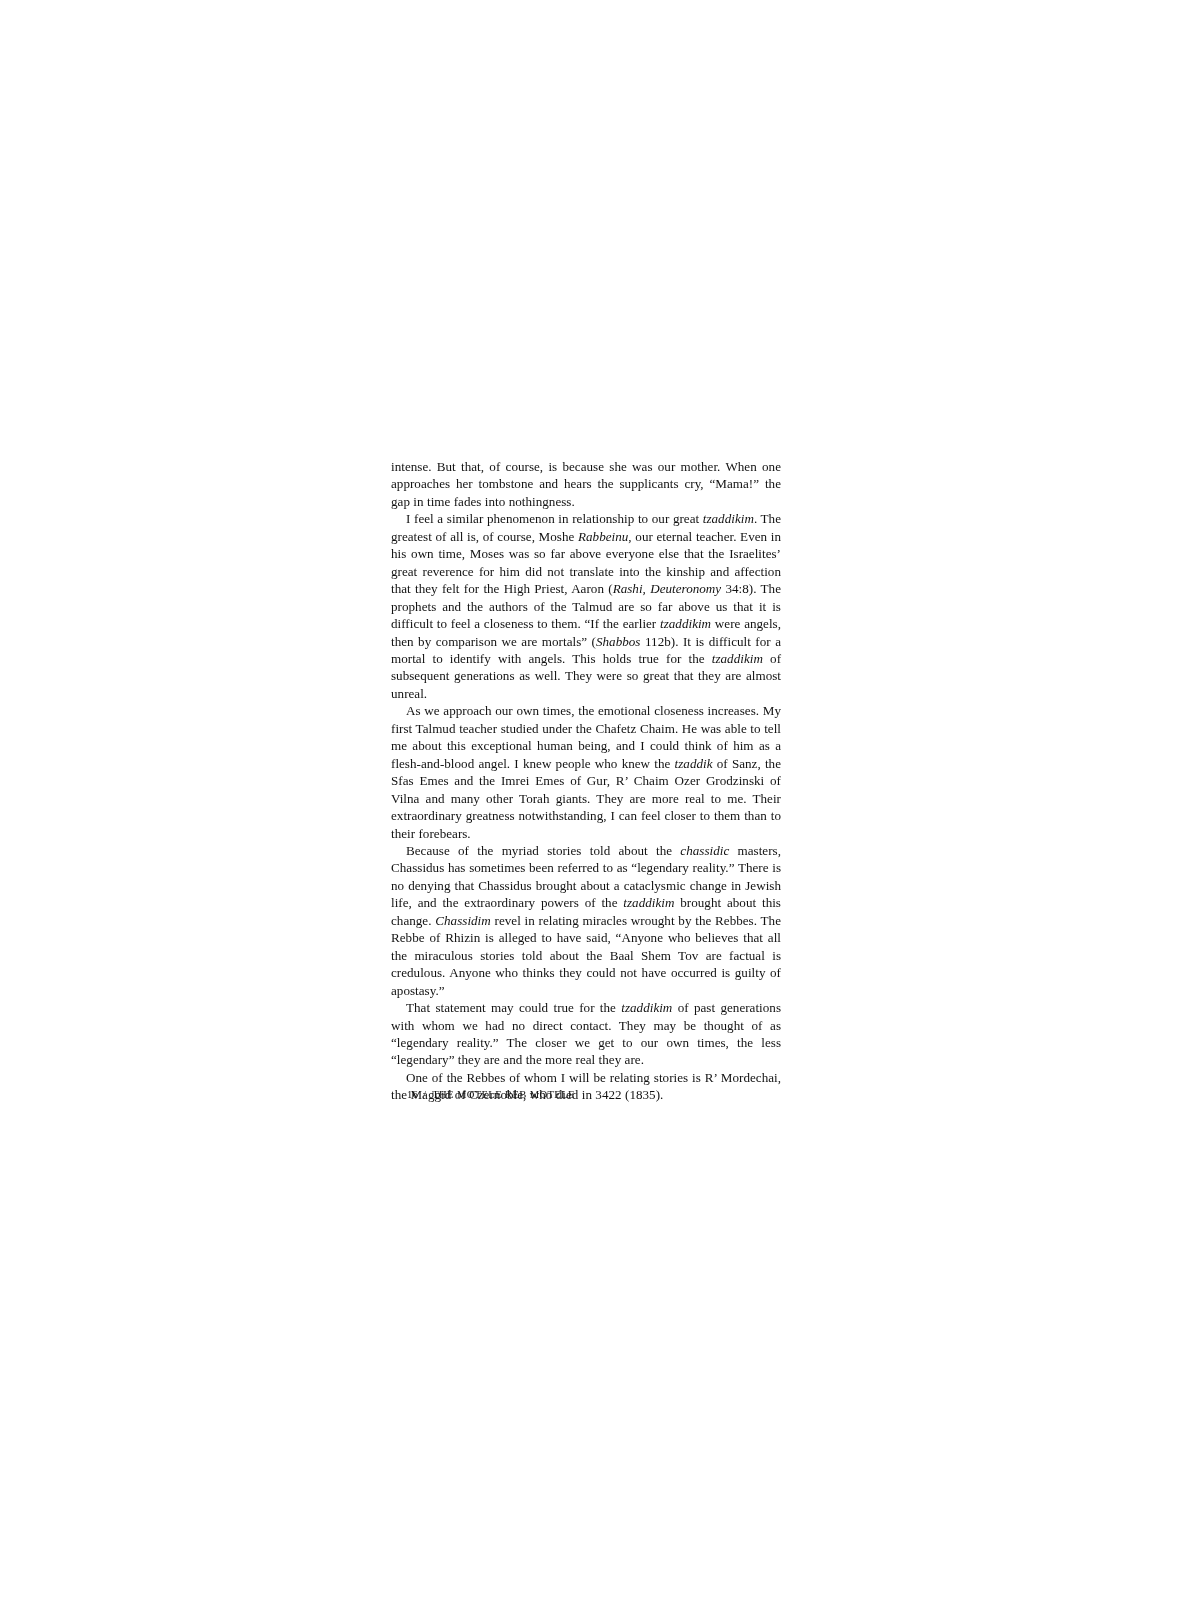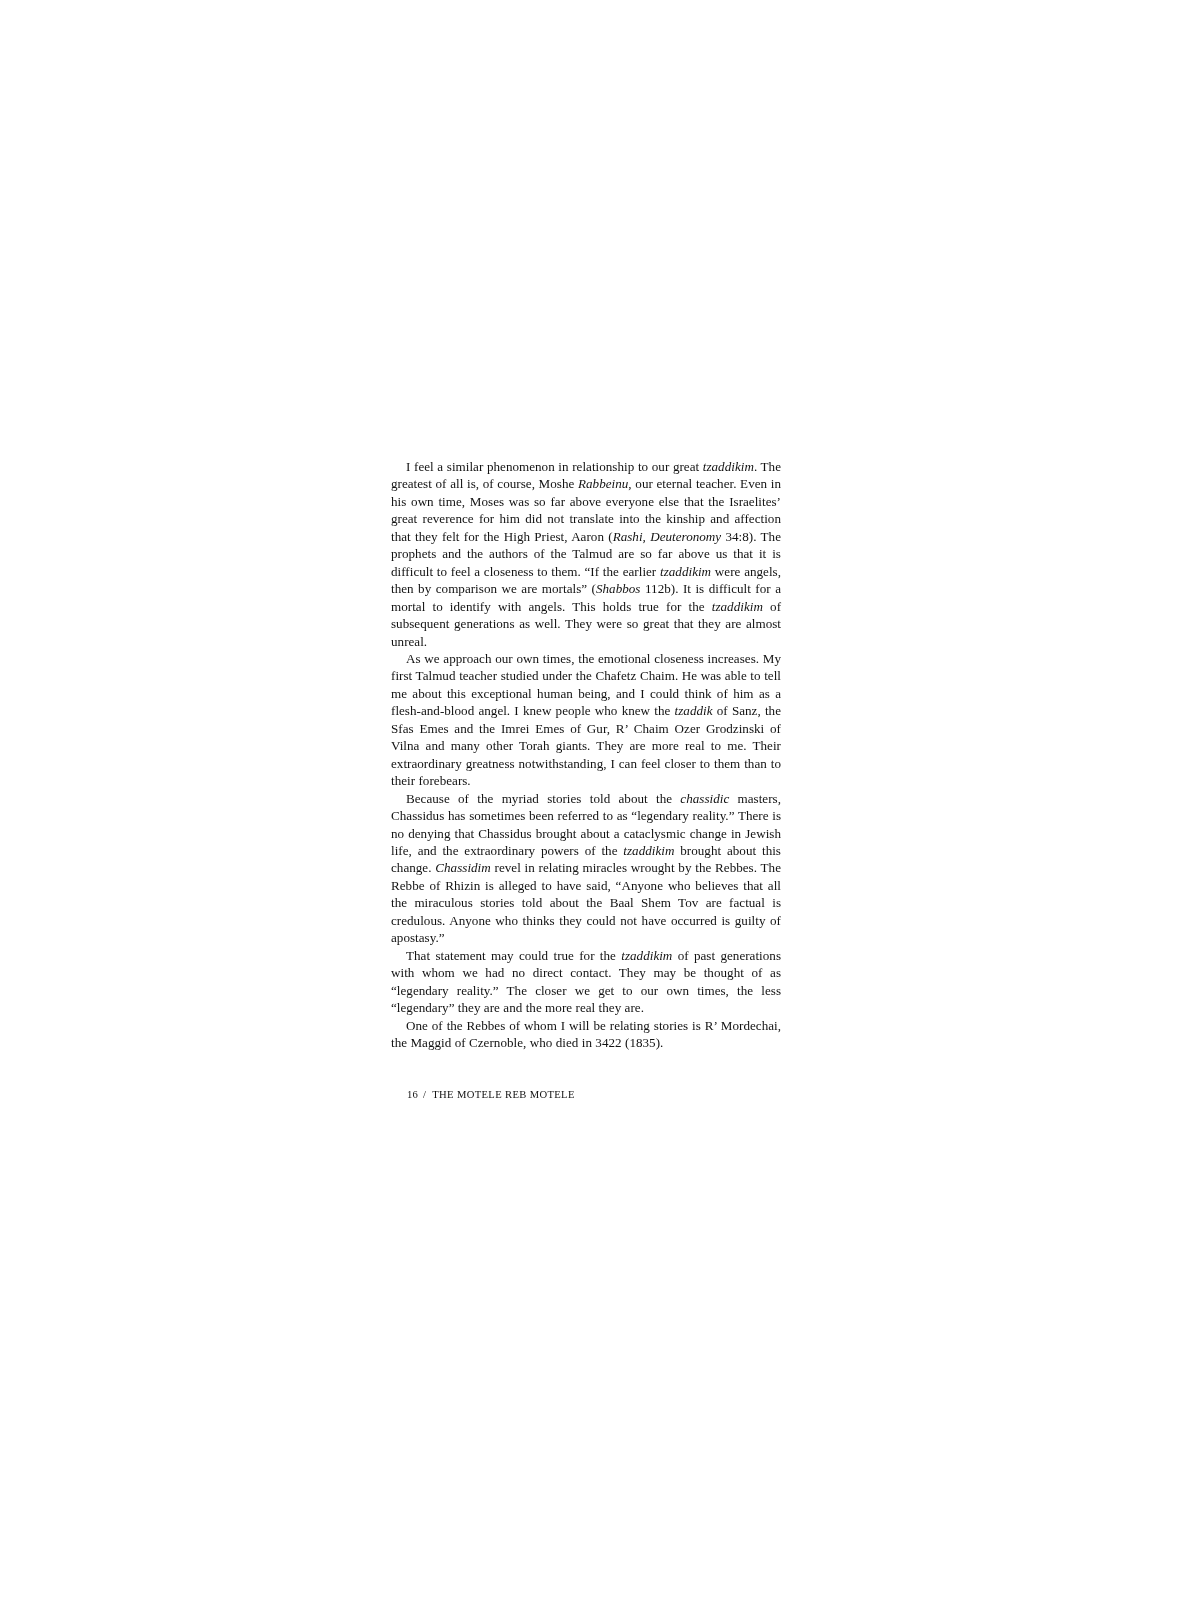--- a/index.html
+++ b/index.html
@@ -62,20 +62,21 @@
     letter-spacing: 0.2px;
     margin-left: 16px;
   }
 </style>
 </head>
 <body>
 
 <div class="page">
 
   <div class="text-block">
+    <p class="para"><span>intense. But that, of course, is because she was our mother. When one approaches her tombstone and hears the supplicants cry, “Mama!” the gap in time fades into nothingness.</span></p>
     <p class="para indent"><span>I feel a similar phenomenon in relationship to our great </span><em>tzaddikim</em><span>. The greatest of all is, of course, Moshe </span><em>Rabbeinu</em><span>, our eternal teacher. Even in his own time, Moses was so far above everyone else that the Israelites’ great reverence for him did not translate into the kinship and affection that they felt for the High Priest, Aaron (</span><em>Rashi, Deuteronomy</em><span> 34:8). The prophets and the authors of the Talmud are so far above us that it is difficult to feel a closeness to them. “If the earlier </span><em>tzaddikim</em><span> were angels, then by comparison we are mortals” (</span><em>Shabbos</em><span> 112b). It is difficult for a mortal to identify with angels. This holds true for the </span><em>tzaddikim</em><span> of subsequent generations as well. They were so great that they are almost unreal.</span></p>
     <p class="para indent"><span>As we approach our own times, the emotional closeness increases. My first Talmud teacher studied under the Chafetz Chaim. He was able to tell me about this exceptional human being, and I could think of him as a flesh-and-blood angel. I knew people who knew the </span><em>tzaddik</em><span> of Sanz, the Sfas Emes and the Imrei Emes of Gur, R’ Chaim Ozer Grodzinski of Vilna and many other Torah giants. They are more real to me. Their extraordinary greatness notwithstanding, I can feel closer to them than to their forebears.</span></p>
     <p class="para indent"><span>Because of the myriad stories told about the </span><em>chassidic</em><span> masters, Chassidus has sometimes been referred to as “legendary reality.” There is no denying that Chassidus brought about a cataclysmic change in Jewish life, and the extraordinary powers of the </span><em>tzaddikim</em><span> brought about this change. </span><em>Chassidim</em><span> revel in relating miracles wrought by the Rebbes. The Rebbe of Rhizin is alleged to have said, “Anyone who believes that all the miraculous stories told about the Baal Shem Tov are factual is credulous. Anyone who thinks they could not have occurred is guilty of apostasy.”</span></p>
     <p class="para indent"><span>That statement may could true for the </span><em>tzaddikim</em><span> of past generations with whom we had no direct contact. They may be thought of as “legendary reality.” The closer we get to our own times, the less “legendary” they are and the more real they are.</span></p>
     <p class="para indent"><span>One of the Rebbes of whom I will be relating stories is R’ Mordechai, the Maggid of Czernoble, who died in 3422 (1835).</span></p>
   </div>
 
   <div class="footer">
     <span class="pagenum">16</span><span class="sep">/</span><span>THE MOTELE REB MOTELE</span>
   </div>

